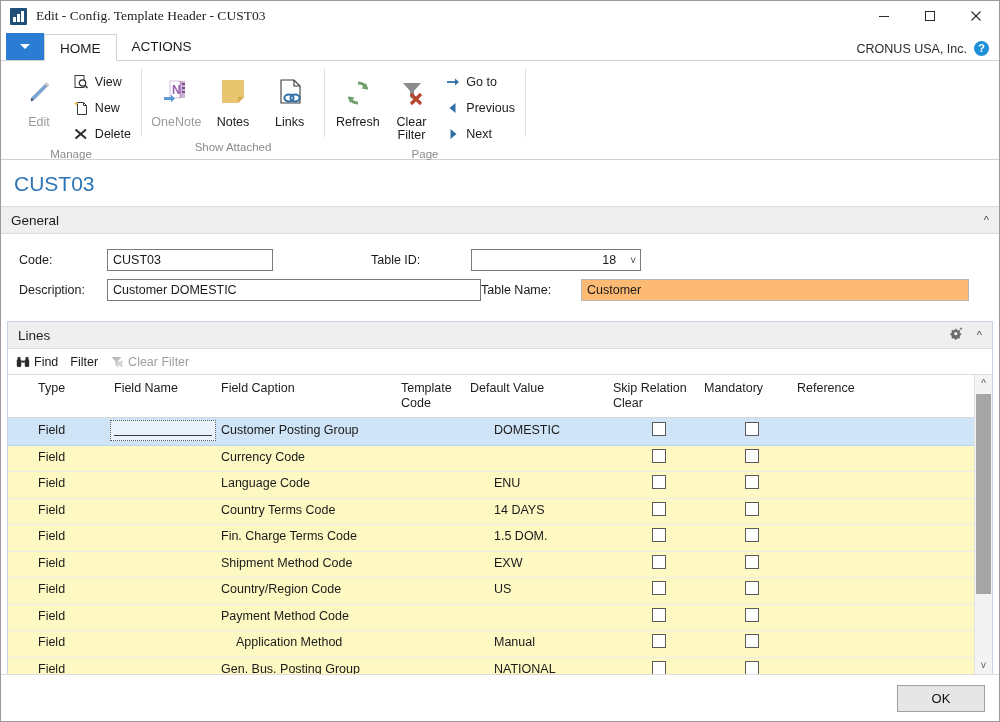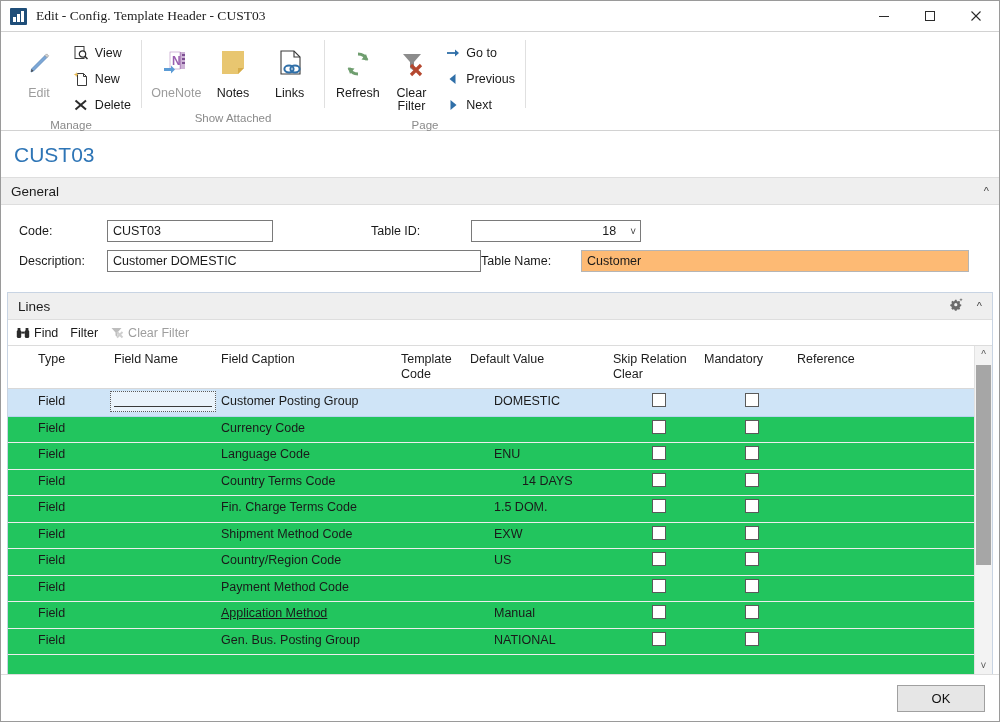--- a/index.html
+++ b/index.html
@@ -119,21 +119,21 @@
   
   .lines-wrap{flex:1;display:flex;flex-direction:column;margin:6px 6px 0 6px;border:1px solid #c8d4e3;border-bottom:none;overflow:hidden;}
   .lines-tools{
     height:25px;display:flex;align-items:center;background:#fff;
     border-bottom:1px solid #dcdcdc;padding-left:8px;
   }
   .ltool{display:flex;align-items:center;margin-right:12px;font-size:12.5px;}
   .ltool .ic{margin-right:4px;display:flex;align-items:center;}
   .ltool.dim{color:#9e9e9e;}
 
-  .grid{flex:1;display:flex;overflow:hidden;background:#22c55e;position:relative;}
+  .grid{flex:1;display:flex;overflow:hidden;background:#fef9c3;position:relative;}
   .grid-main{flex:1;display:flex;flex-direction:column;overflow:hidden;}
   .ghead{
     height:42px;flex:0 0 42px;border-bottom:1px solid #d8d8d8;position:relative;background:#fff;
   }
   .ghead .hc{
     position:absolute;top:6px;font-size:12.5px;color:#1c1c1c;line-height:15px;
   }
   .gbody{flex:1;position:relative;overflow:hidden;}
   .grow{
     position:absolute;left:0;right:0;height:26.5px;border-bottom:1px solid #ededed;
@@ -197,20 +197,29 @@
       </div>
       <div class="win-btn">
         <svg width="12" height="12" viewBox="0 0 12 12">
             <line x1="1.5" y1="1.5" x2="10.5" y2="10.5" stroke="#2b2b2b" stroke-width="1.1"></line>
             <line x1="10.5" y1="1.5" x2="1.5" y2="10.5" stroke="#2b2b2b" stroke-width="1.1"></line>
           </svg>
       </div>
     </div>
   </div>
 
+  <div class="tabstrip">
+    <div class="appbtn">
+        <span class="chev"></span>
+      </div>
+    <div class="tab active">HOME</div>
+    <div class="tab">ACTIONS</div>
+    <span class="company">CRONUS USA, Inc.</span>
+    <div class="help-icon">?</div>
+  </div>
 
   <div class="ribbon">
 
     <div class="rgroup" style="width:128px;">
       <div class="gcontent">
         <div class="bigbtn" style="margin-left:4px;">
           <span class="ic">
             <svg width="30" height="30" viewBox="0 0 30 30">
               <path d="M7 23 L9.5 22 L23 8.5 L21 6.5 L7.5 20 Z" fill="#7ba7d7" stroke="#5b87b8" stroke-width="0.8"></path>
               <path d="M21 6.5 L23 8.5 L24.6 6.9 L22.6 4.9 Z" fill="#d9d9d9" stroke="#9a9a9a" stroke-width="0.8"></path>
@@ -473,21 +482,21 @@
                 <span class="cell" style="left: 486px;">ENU</span>
                 <span class="cell" style="left: 789px;"></span>
                 <span class="cb" style="left: 644px;"></span>
                 <span class="cb" style="left: 737px;"></span>
               </div>
               <div class="grow" style="top: 79.5px;">
                 <span class="cell" style="left: 30px;">Field</span>
                 <span class="cell" style="left: 106px;"></span>
                 <span class="cell" style="left: 213px;">Country Terms Code</span>
                 <span class="cell" style="left: 393px;"></span>
-                <span class="cell" style="left: 514px;">14 DAYS</span>
+                <span class="cell" style="left: 486px;">14 DAYS</span>
                 <span class="cell" style="left: 789px;"></span>
                 <span class="cb" style="left: 644px;"></span>
                 <span class="cb" style="left: 737px;"></span>
               </div>
               <div class="grow" style="top: 106px;">
                 <span class="cell" style="left: 30px;">Field</span>
                 <span class="cell" style="left: 106px;"></span>
                 <span class="cell" style="left: 213px;">Fin. Charge Terms Code</span>
                 <span class="cell" style="left: 393px;"></span>
                 <span class="cell" style="left: 486px;">1.5 DOM.</span>
@@ -521,21 +530,21 @@
                 <span class="cell" style="left: 213px;">Payment Method Code</span>
                 <span class="cell" style="left: 393px;"></span>
                 <span class="cell" style="left: 486px;"></span>
                 <span class="cell" style="left: 789px;"></span>
                 <span class="cb" style="left: 644px;"></span>
                 <span class="cb" style="left: 737px;"></span>
               </div>
               <div class="grow" style="top: 212px;">
                 <span class="cell" style="left: 30px;">Field</span>
                 <span class="cell" style="left: 106px;"></span>
-                <span class="cell" style="left: 213px; text-decoration: underline;">Application Method</span>
+                <span class="cell" style="left: 228px;">Application Method</span>
                 <span class="cell" style="left: 393px;"></span>
                 <span class="cell" style="left: 486px;">Manual</span>
                 <span class="cell" style="left: 789px;"></span>
                 <span class="cb" style="left: 644px;"></span>
                 <span class="cb" style="left: 737px;"></span>
               </div>
               <div class="grow" style="top: 238.5px;">
                 <span class="cell" style="left: 30px;">Field</span>
                 <span class="cell" style="left: 106px;"></span>
                 <span class="cell" style="left: 213px;">Gen. Bus. Posting Group</span>

